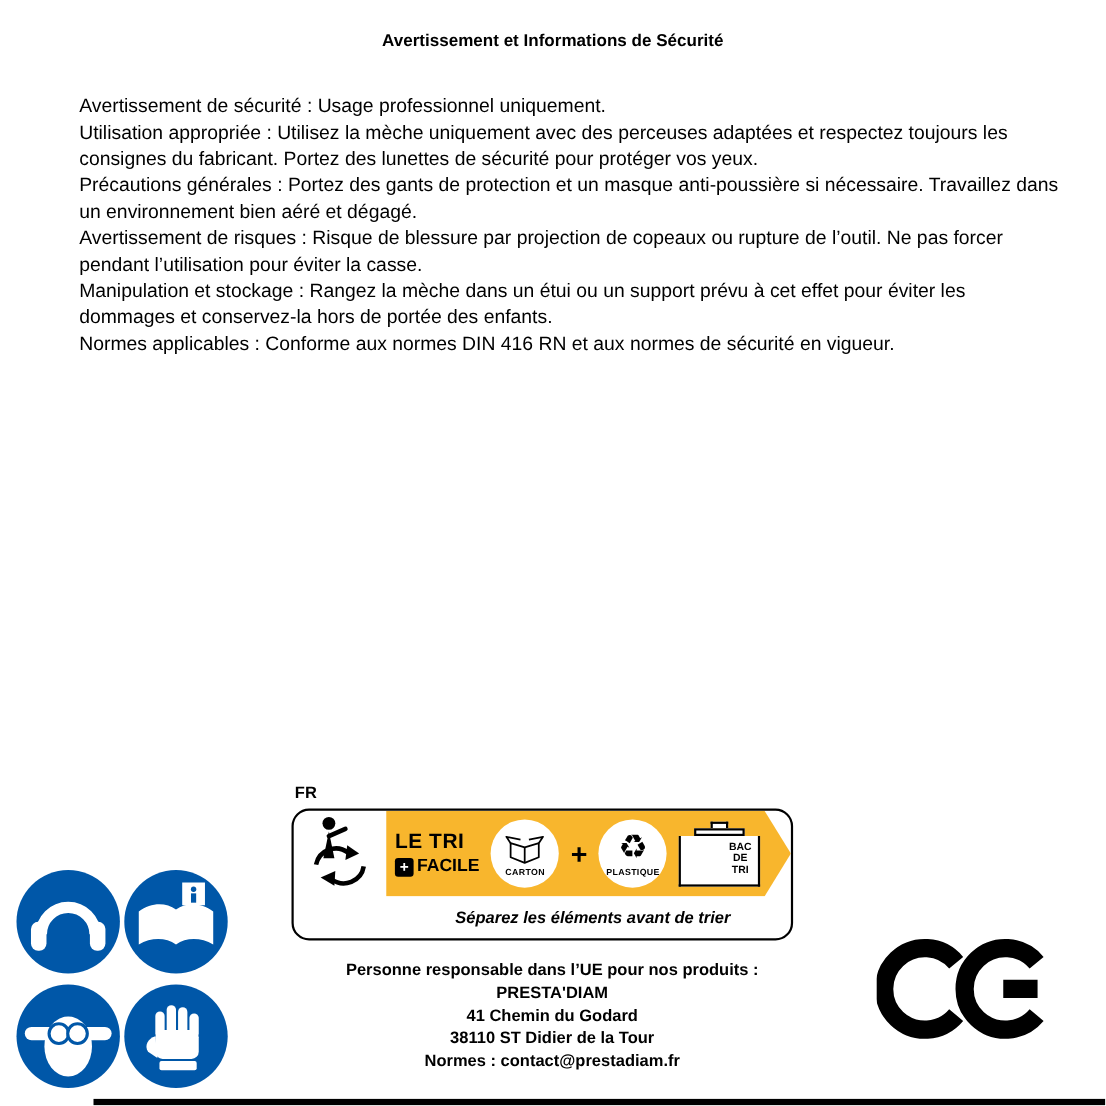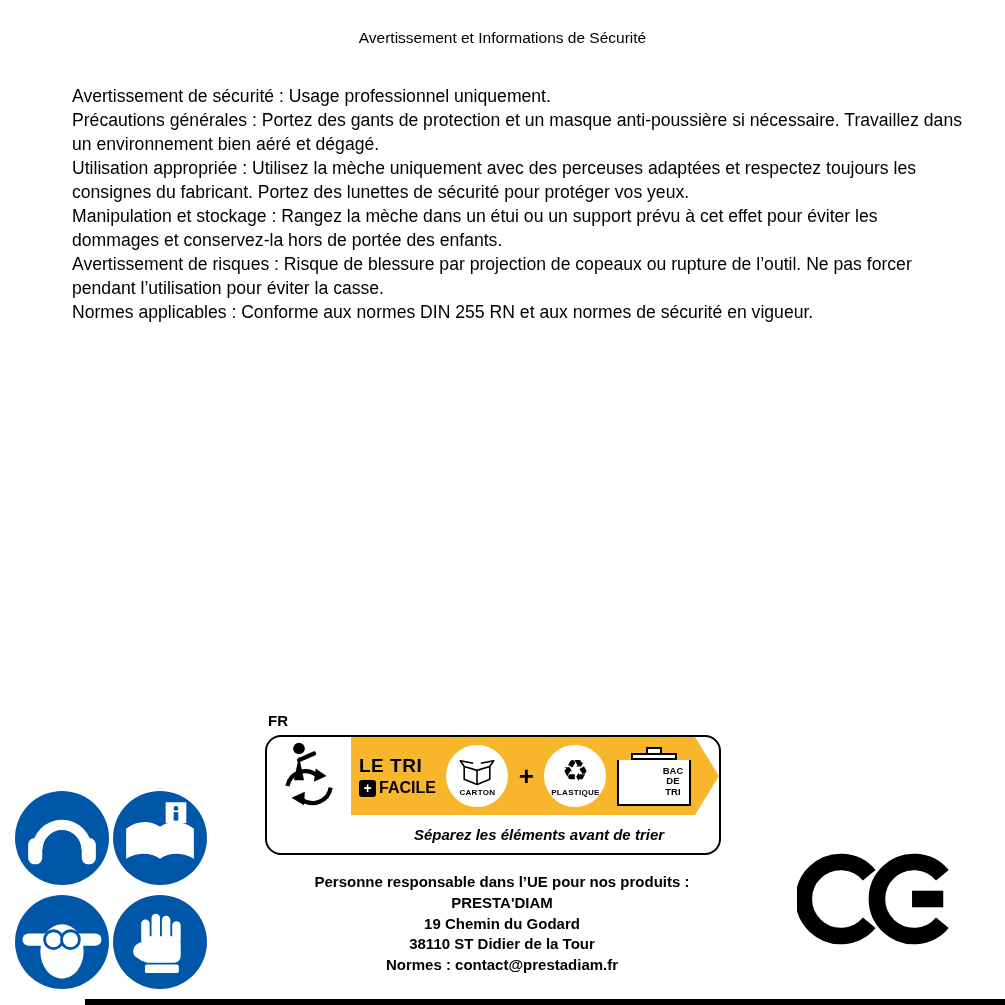--- a/index.html
+++ b/index.html
@@ -1,20 +1,20 @@
 <!DOCTYPE html>
 <html style="--safety_blue: #0057A8; --tri_yellow: #F8B62D; --text_black: #000000;"><head>
 <meta charset="utf-8">
 <style>
   html,body{margin:0;padding:0;background:#fff;}
   .page{position:relative;width:1005px;height:1005px;background:#fff;overflow:hidden;
         font-family:"Liberation Sans",sans-serif;color:#000;}
 
   .title{position:absolute;top:29px;left:0;width:100%;text-align:center;
-         font-size:15.5px;font-weight:normal;}
+         font-size:15.5px;font-weight:bold;}
 
   .body-text{position:absolute;left:72px;top:84px;width:896px;font-size:17.6px;line-height:24px;}
   .body-text p{margin:0;}
   .body-text p.recycle{margin-top:48px;}
 
   
   .icons-grid{position:absolute;left:15px;top:791px;display:grid;
               grid-template-columns:94px 94px;grid-auto-rows:94px;column-gap:4px;row-gap:10px;}
   .picto{width:94px;height:94px;border-radius:50%;background:var(--safety_blue);
          display:flex;align-items:center;justify-content:center;overflow:hidden;}
@@ -63,25 +63,25 @@
 </style>
 </head>
 <body>
 
 <div class="page">
 
   <div class="title">Avertissement et Informations de Sécurité</div>
 
   <div class="body-text">
     <p>Avertissement de sécurité : Usage professionnel uniquement.</p>
+    <p>Utilisation appropriée : Utilisez la mèche uniquement avec des perceuses adaptées et respectez toujours les consignes du fabricant. Portez des lunettes de sécurité pour protéger vos yeux.</p>
     <p>Précautions générales : Portez des gants de protection et un masque anti-poussière si nécessaire. Travaillez dans un environnement bien aéré et dégagé.</p>
-    <p>Utilisation appropriée : Utilisez la mèche uniquement avec des perceuses adaptées et respectez toujours les consignes du fabricant. Portez des lunettes de sécurité pour protéger vos yeux.</p>
+    <p>Avertissement de risques : Risque de blessure par projection de copeaux ou rupture de l’outil. Ne pas forcer pendant l’utilisation pour éviter la casse.</p>
     <p>Manipulation et stockage : Rangez la mèche dans un étui ou un support prévu à cet effet pour éviter les dommages et conservez-la hors de portée des enfants.</p>
-    <p>Avertissement de risques : Risque de blessure par projection de copeaux ou rupture de l’outil. Ne pas forcer pendant l’utilisation pour éviter la casse.</p>
-    <p>Normes applicables : Conforme aux normes DIN 255 RN et aux normes de sécurité en vigueur.</p>
+    <p>Normes applicables : Conforme aux normes DIN 416 RN et aux normes de sécurité en vigueur.</p>
   </div>
 
   <div class="icons-grid">
     <div class="picto">
       <svg viewBox="0 0 100 100">
         <path d="M24 62 A 26 26 0 0 1 76 62" stroke="#fff" stroke-width="11" fill="none"></path>
         <rect x="14" y="50" width="15" height="28" rx="7" fill="#fff"></rect>
         <rect x="71" y="50" width="15" height="28" rx="7" fill="#fff"></rect>
       </svg>
     </div>
@@ -164,21 +164,21 @@
           </div>
         </div>
       </div>
     </div>
     <div class="banner-tag">Séparez les éléments avant de trier</div>
   </div>
 
   <div class="responsible">
     <p>Personne responsable dans l’UE pour nos produits :</p>
     <p>PRESTA'DIAM</p>
-    <p>19 Chemin du Godard</p>
+    <p>41 Chemin du Godard</p>
     <p>38110 ST Didier de la Tour</p>
     <p>Normes : contact@prestadiam.fr</p>
   </div>
 
   <div class="ce" title="CE">
     <svg viewBox="0 0 160 100" fill="none" stroke="#000" stroke-width="17">
       <path d="M74.1 25.6 A 38 38 0 1 0 74.1 74.4"></path>
       <path d="M149.1 25.6 A 38 38 0 1 0 149.1 74.4"></path>
       <path d="M118 50 H 150"></path>
     </svg>

